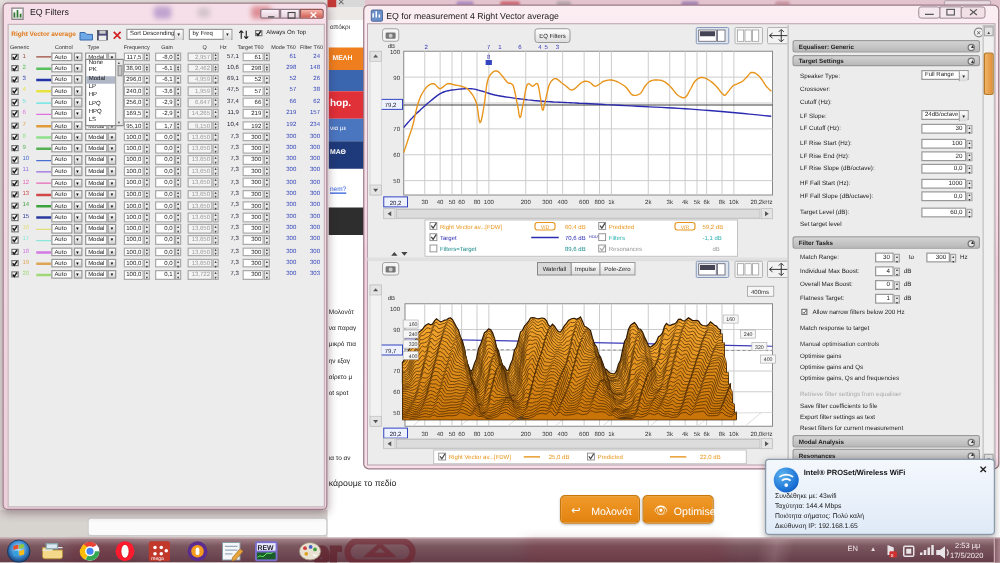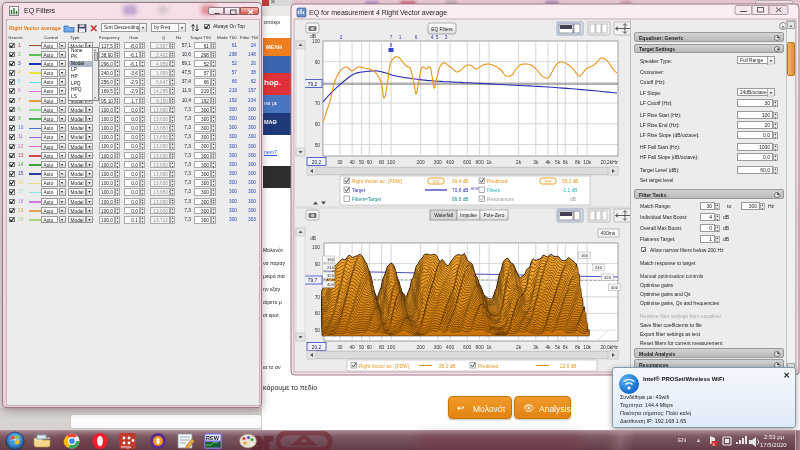--- a/index.html
+++ b/index.html
@@ -39,21 +39,21 @@
 <div style="position:absolute;left:263px;top:312px;font-size:5.2px;color:#222">ot spot</div>
 <div style="position:absolute;left:263px;top:364px;font-size:5.2px;color:#222">ια το αν</div>
 <div style="position:absolute;left:262px;top:374px;width:538px;height:56px;background:#ffffff"></div>
 <div style="position:absolute;left:263px;top:384px;font-size:7px;color:#222">κάρουμε το πεδίο</div>
 <div style="position:absolute;left:448px;top:396px;width:64px;height:23px;background:linear-gradient(#f09a2a,#e2820f);border:1px solid #c87608;border-radius:4px;box-shadow:0 1px 2px rgba(0,0,0,0.25)">
     <span style="position:absolute;left:8px;top:6px;font-size:9px;color:#fff">↩</span>
     <span style="position:absolute;left:24px;top:7px;font-size:8.5px;color:#fff">Μολονότ</span>
   </div>
 <div style="position:absolute;left:514px;top:396px;width:57px;height:23px;background:linear-gradient(#f09a2a,#e2820f);border:1px solid #c87608;border-radius:4px;box-shadow:0 1px 2px rgba(0,0,0,0.25)">
     <span style="position:absolute;left:8px;top:6px;font-size:9px;color:#fff">👁</span>
-    <span style="position:absolute;left:24px;top:7px;font-size:8.5px;color:#fff">Analysis</span>
+    <span style="position:absolute;left:24px;top:7px;font-size:8.5px;color:#fff">Optimise</span>
   </div>
 <div style="position:absolute;left:0;top:408px;width:262px;height:22px;background:#d7d3cf"></div>
 <div style="position:absolute;left:70px;top:414px;width:192px;height:15px;background:#fbfbfb;border:1px solid #ccc;border-radius:3px"></div>
 <svg width="800" height="450" viewBox="0 0 800 450" style="position:absolute;left:0;top:0">
     <defs>
 <linearGradient id="glass" x1="0" y1="0" x2="0" y2="1">
 <stop offset="0" stop-color="#fbeef3"></stop>
         <stop offset="0.5" stop-color="#f3d8e2"></stop>
         <stop offset="0.55" stop-color="#eecedb"></stop>
         <stop offset="1" stop-color="#f6dfe8"></stop>

